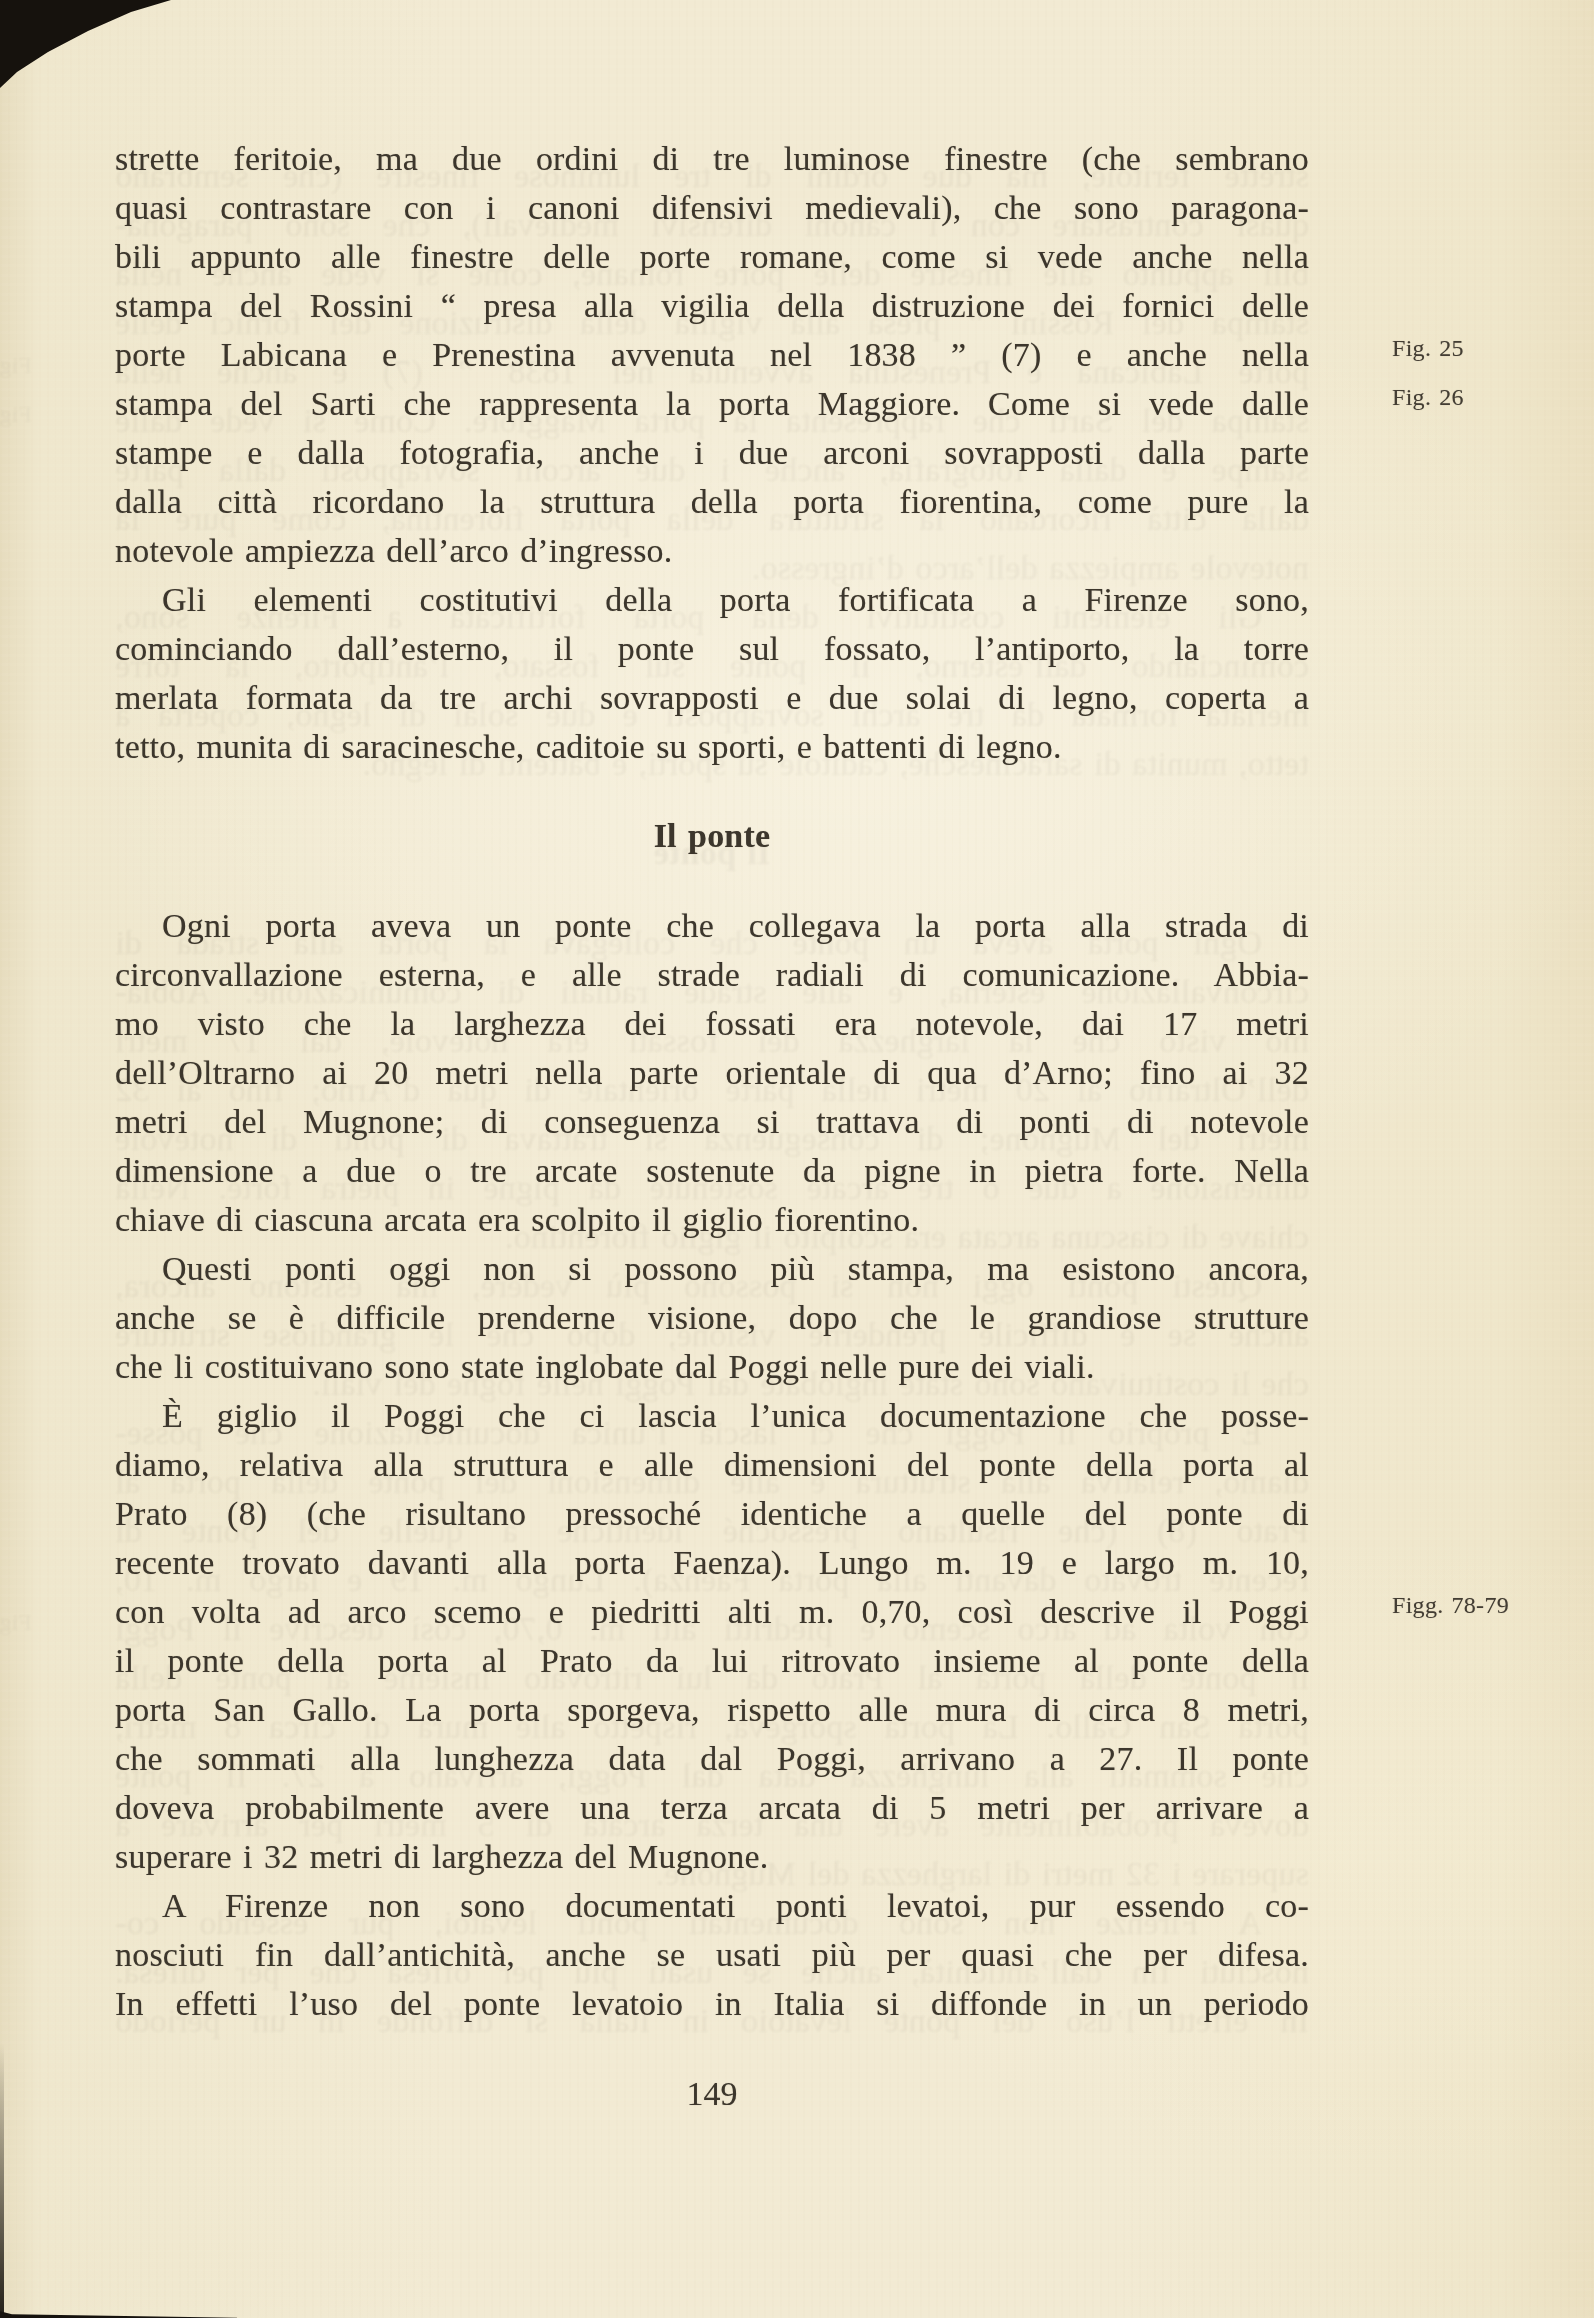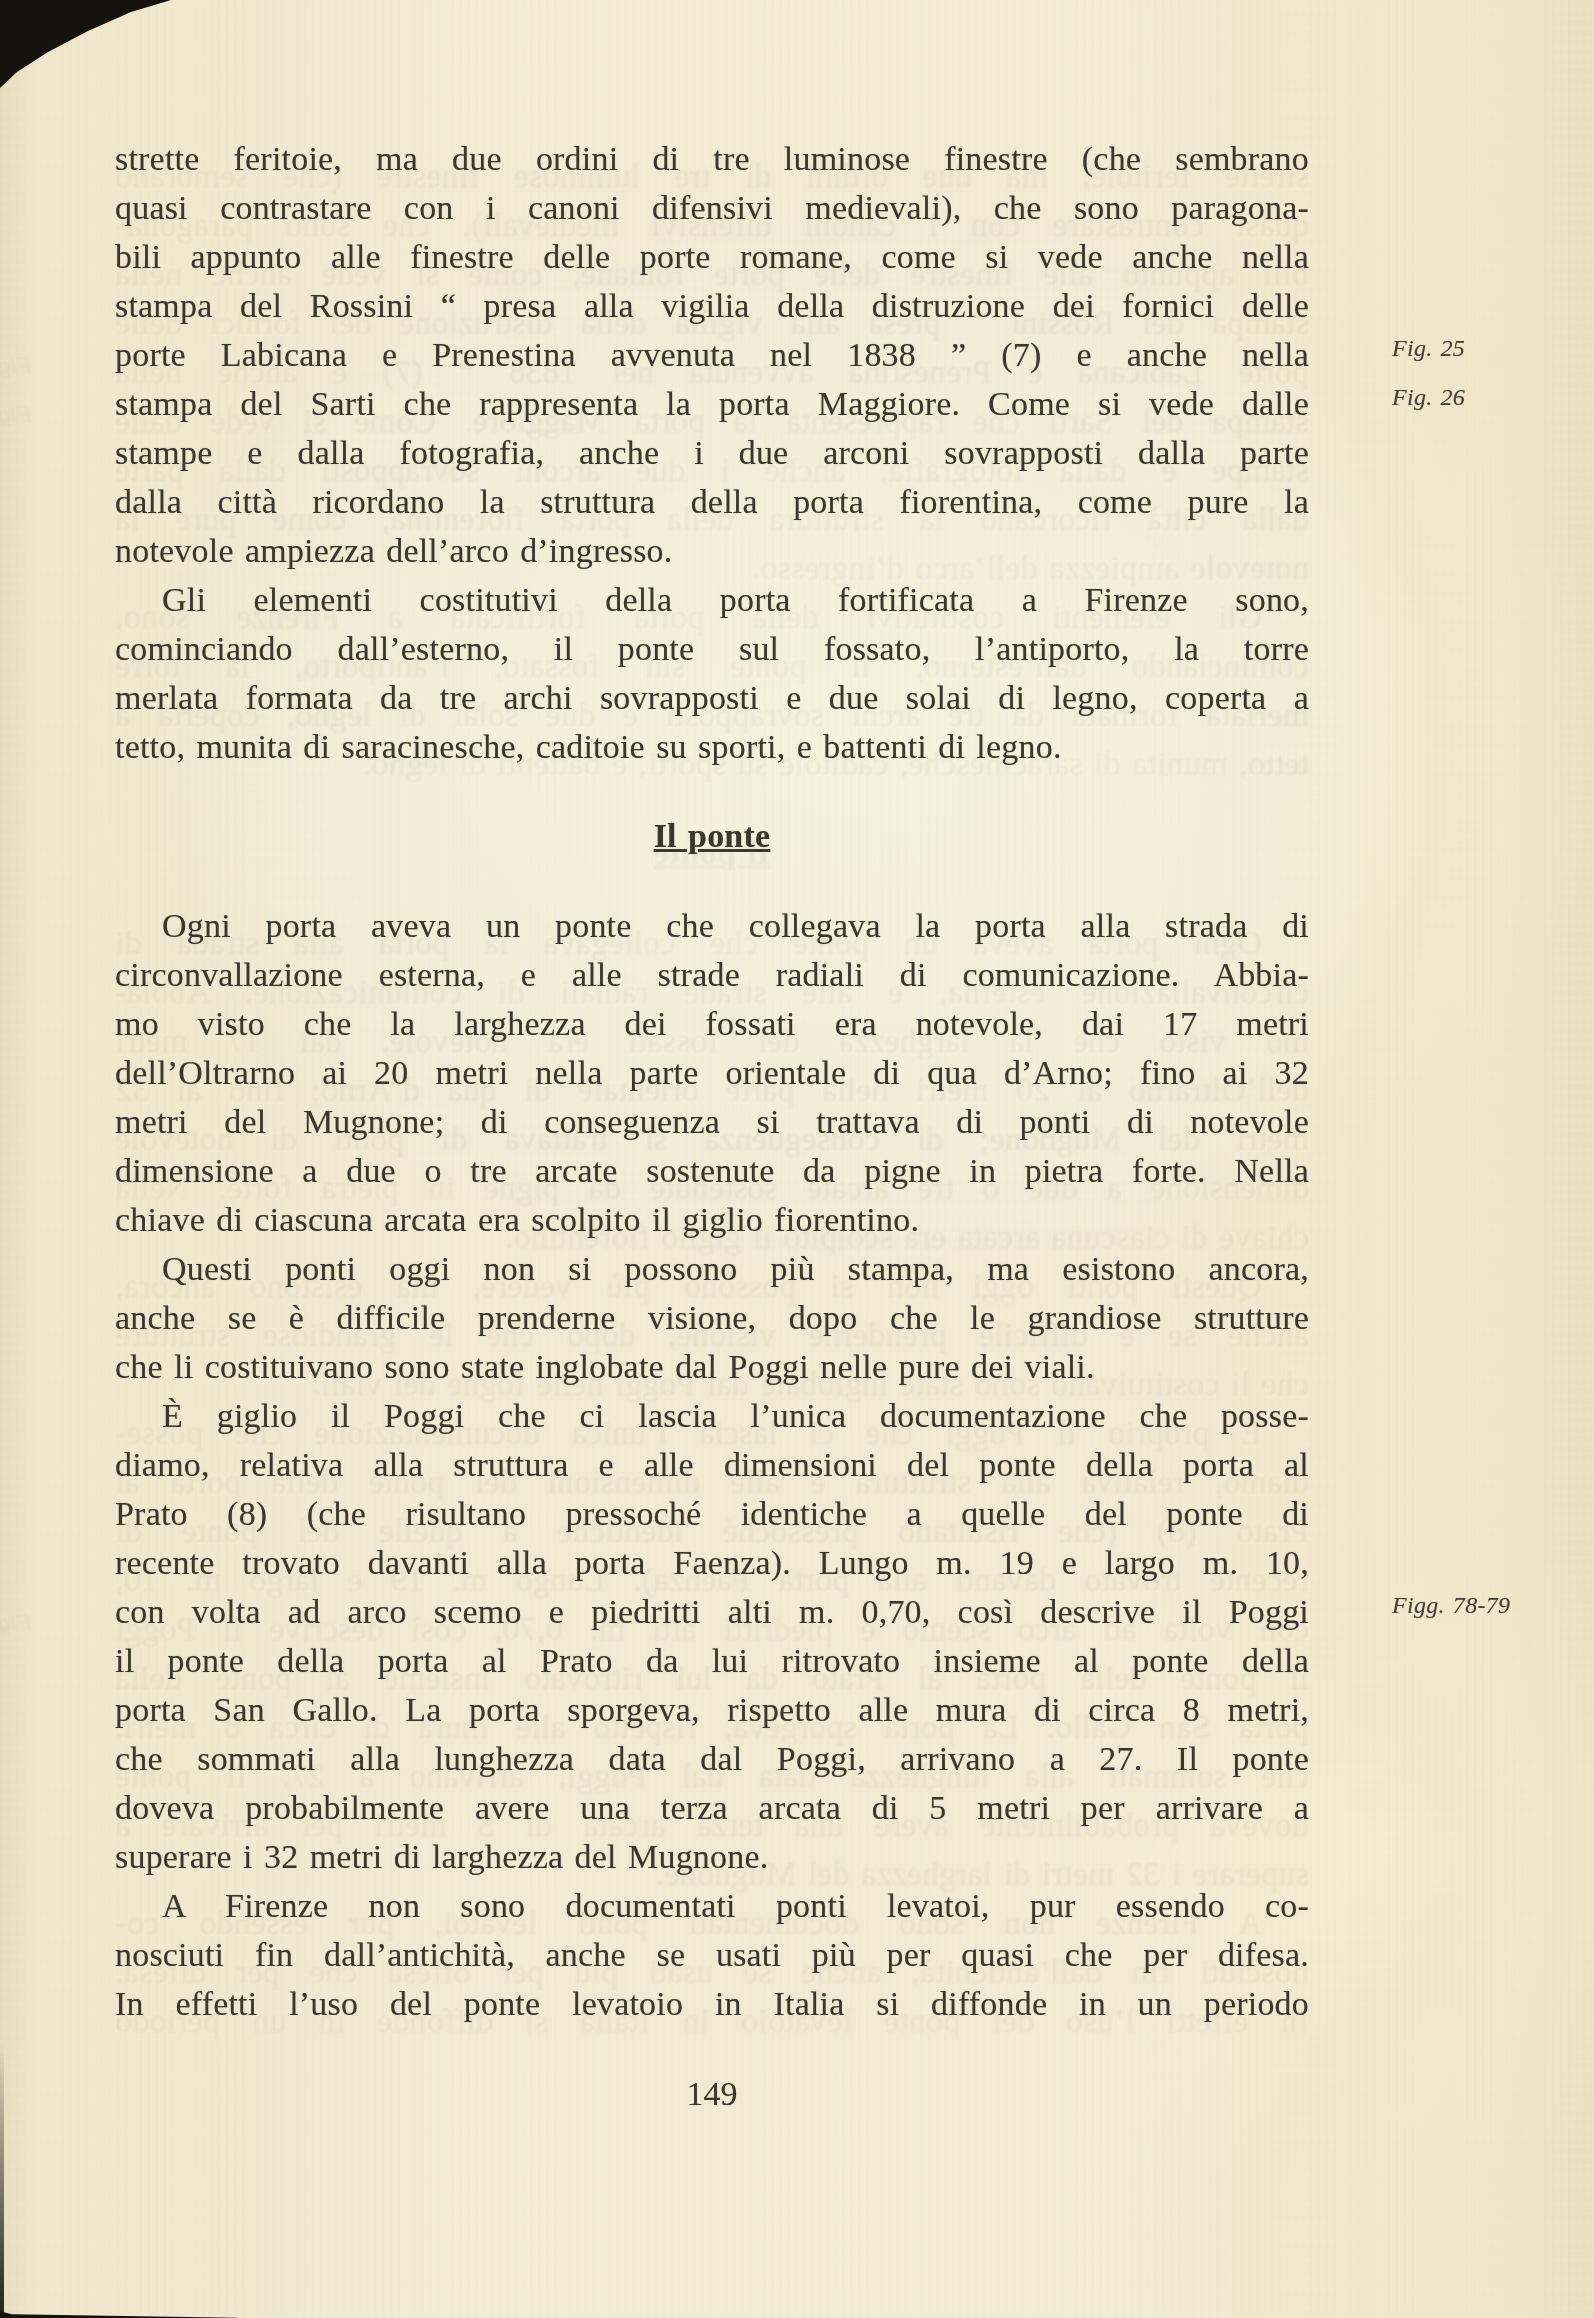--- a/index.html
+++ b/index.html
@@ -60,28 +60,27 @@
     -moz-text-align-last:left;
     text-align-last:left;
   }
   .line.indent{text-indent:47px;}
   .heading{
     text-align:right;
     -moz-text-align-last:center;
     text-align-last:center;
     font-weight:bold;
     font-size:34px;
-    margin-top:40px;margin-bottom:41px;text-decoration:underline;
+    margin-top:40px;margin-bottom:41px;
   }
   .margin-note{
     position:absolute;left:1277px;top:6px;
     font-size:24px;line-height:24px;letter-spacing:0.3px;word-spacing:1.7px;
     color:var(--note-ink);white-space:nowrap;
     text-shadow:0 0 0.9px rgba(60,54,44,0.3);
-    font-style:italic;
   }
   .page-number{
     position:absolute;left:115px;top:2069px;width:1194px;
     text-align:left;
     -moz-text-align-last:center;
     text-align-last:center;
     color:var(--ink);font-size:34px;line-height:49px;
     text-shadow:0 0 0.9px rgba(60,54,44,0.35);
   }
   

